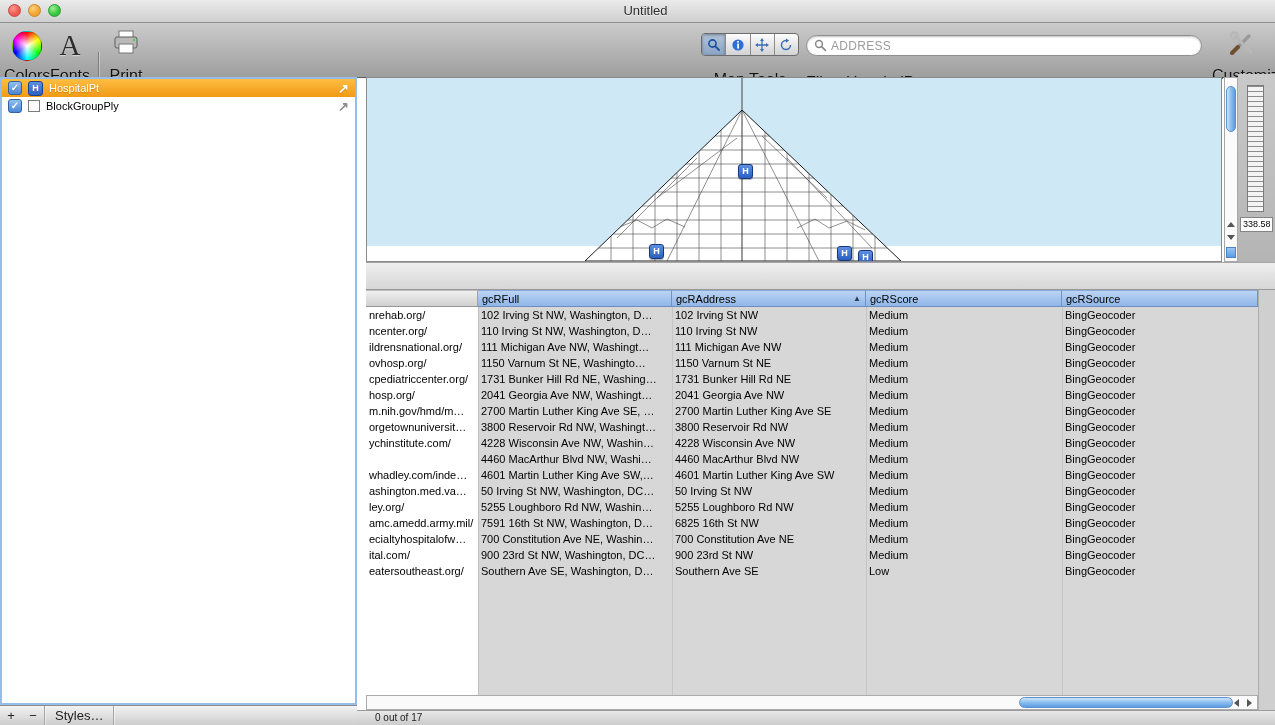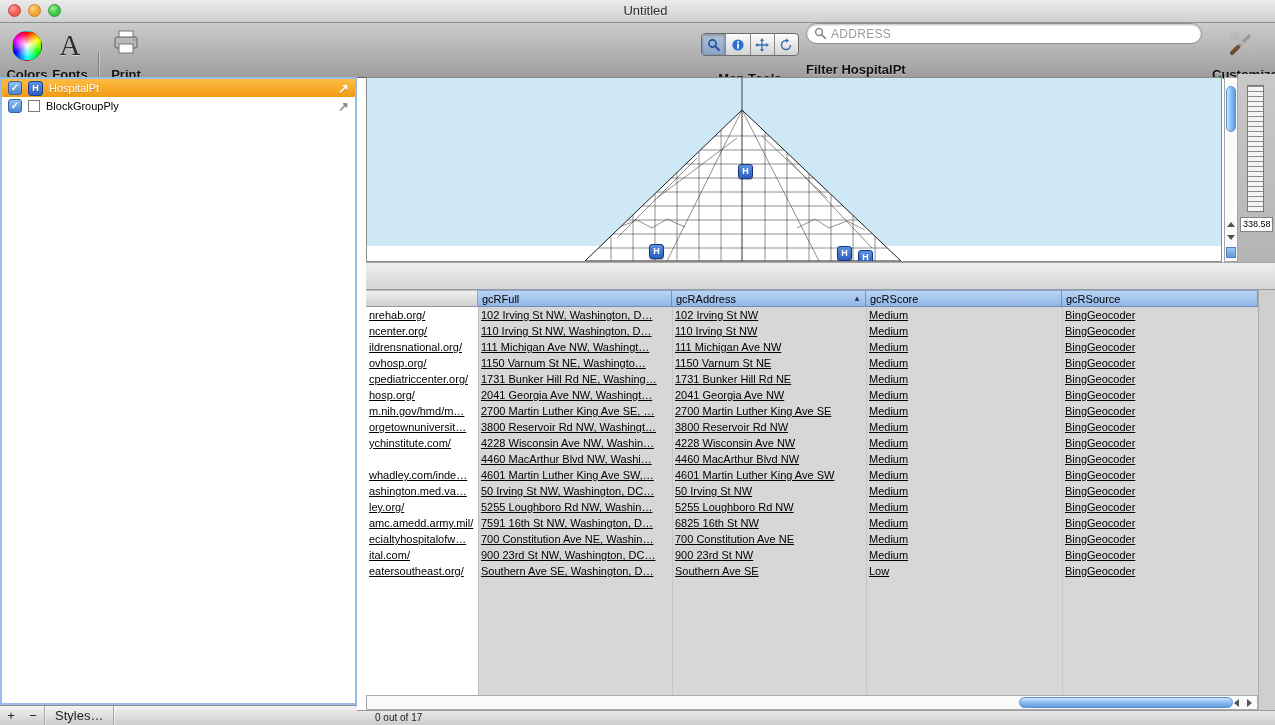--- a/index.html
+++ b/index.html
@@ -14,36 +14,36 @@
   .lights{position:absolute;left:8px;top:4px;display:flex;gap:7px;}
   .light{width:13px;height:13px;border-radius:50%;box-sizing:border-box;}
   .light.red{background:radial-gradient(circle at 35% 30%,#ff9a92,#ec5a50 60%);border:1px solid #c8433c;}
   .light.yellow{background:radial-gradient(circle at 35% 30%,#ffd37e,#f2a32f 60%);border:1px solid #ca8423;}
   .light.green{background:radial-gradient(circle at 35% 30%,#9ef098,#35c53e 60%);border:1px solid #2b9a30;}
 
   
   .toolbar{position:absolute;left:0;top:23px;width:1275px;height:54px;
     background:linear-gradient(#cbcbcb,#9e9e9e);border-bottom:1px solid #606060;}
   .tb-item{position:absolute;top:6px;height:48px;text-align:center;}
-  .tb-label{position:absolute;top:38px;left:0;width:100%;font-size:13px;color:#101010;
-    text-shadow:0 1px 0 rgba(255,255,255,.45);white-space:nowrap;font-weight:bold;}
+  .tb-label{position:absolute;top:38px;left:0;width:100%;font-size:16px;color:#101010;
+    text-shadow:0 1px 0 rgba(255,255,255,.45);white-space:nowrap;}
   .colorwheel{width:28px;height:28px;border-radius:50%;margin:2px auto 0;
     background:radial-gradient(circle,#ffffff 0%,rgba(255,255,255,0) 65%),
       conic-gradient(#f00,#ff0,#0f0,#0ff,#00f,#f0f,#f00);
     border:1px solid rgba(0,0,0,.25);}
   .font-a{font-family:"Liberation Serif",serif;font-size:29px;line-height:32px;color:#2d2d2d;
     text-shadow:0 1px 1px rgba(255,255,255,.5);}
   .tb-sep{position:absolute;left:98px;top:29px;width:1px;height:42px;background:#7e7e7e;
     box-shadow:1px 0 0 rgba(255,255,255,.35);}
   .segmented{display:flex;width:96px;height:21px;margin:1px auto 0;border:1px solid #6c6c6c;
     border-radius:4px;overflow:hidden;background:linear-gradient(#fdfdfd,#d3d3d3);}
   .seg{flex:1;display:flex;align-items:center;justify-content:center;border-right:1px solid #8c8c8c;}
   .seg:last-child{border-right:none;}
   .seg.selected{background:linear-gradient(#b2c3d8,#8aa4c4);box-shadow:inset 0 1px 3px rgba(0,0,0,.35);}
-  .searchwrap{position:absolute;left:806px;top:0;width:396px;height:48px;}
+  .searchwrap{position:absolute;left:806px;top:12px;width:396px;height:48px;}
   .searchwrap input{box-sizing:border-box;width:396px;height:21px;border:1px solid #8f8f8f;
     border-radius:11px;padding:0 10px 0 24px;font-size:12px;color:#333;outline:none;
     background:#fff;box-shadow:inset 0 1px 2px rgba(0,0,0,.25);}
   .searchwrap input::placeholder{color:#9a9a9a;letter-spacing:.3px;}
   .search-mag{position:absolute;left:8px;top:4px;}
   .cust-icon{width:30px;height:26px;margin:2px auto 0;}
 
   
   .sidebar{position:absolute;left:0;top:77px;width:357px;height:628px;background:#fff;
     box-sizing:border-box;border:2px solid #94bde9;}
@@ -103,21 +103,21 @@
     overflow:hidden;white-space:nowrap;}
   .th.first{background:linear-gradient(#f0f0f0,#d0d0d0);border-right:1px solid #a2a2a2;
     border-bottom:1px solid #979797;border-top:1px solid #bdbdbd;}
   .sort{margin-left:auto;font-size:8px;color:#2c3e55;}
   .tbody{position:absolute;left:366px;top:307px;width:892px;height:388px;overflow:hidden;
     background:
       linear-gradient(#bfbfbf,#bfbfbf) 112px 0/1px 100% no-repeat,
       linear-gradient(#c6c6c6,#c6c6c6) 306px 0/1px 100% no-repeat,
       linear-gradient(#c6c6c6,#c6c6c6) 500px 0/1px 100% no-repeat,
       linear-gradient(#c6c6c6,#c6c6c6) 696px 0/1px 100% no-repeat,
-      linear-gradient(to right,#ffffff 0 112px,#d7d7d7 112px); text-decoration: underline;}
+      linear-gradient(to right,#ffffff 0 112px,#d7d7d7 112px);}
   .tr{display:grid;grid-template-columns:112px 194px 194px 196px 196px;height:16px;line-height:16px;}
   .td{padding:0 3px;overflow:hidden;white-space:nowrap;font-size:11px;}
   .table-hscroll{position:absolute;left:366px;top:695px;width:892px;height:15px;box-sizing:border-box;
     background:#fafafa;border:1px solid #ababab;}
   .hthumb{position:absolute;left:652px;top:1px;width:214px;height:11px;border-radius:6px;
     background:linear-gradient(#cfe5fb,#8fc1f0 45%,#5d9ce2);border:1px solid #5d8fce;box-sizing:border-box;}
   .harrow{position:absolute;top:0;width:13px;height:13px;display:flex;align-items:center;justify-content:center;}
   .right-gutter{position:absolute;left:1258px;top:290px;width:17px;height:420px;
     background:#cfcfcf;border-left:1px solid #adadad;box-sizing:border-box;}
   .statusbar{position:absolute;left:357px;top:710px;width:918px;height:15px;box-sizing:border-box;

